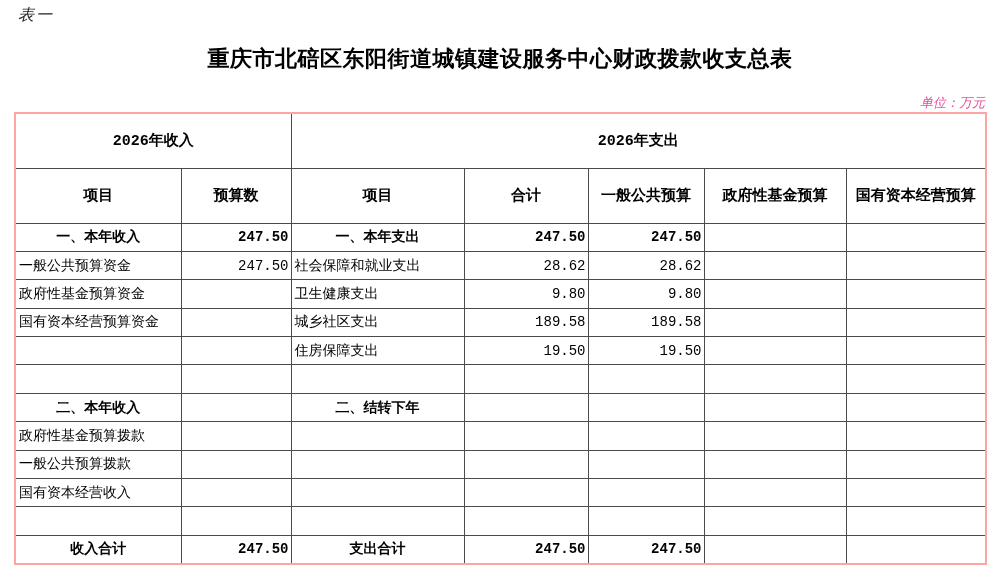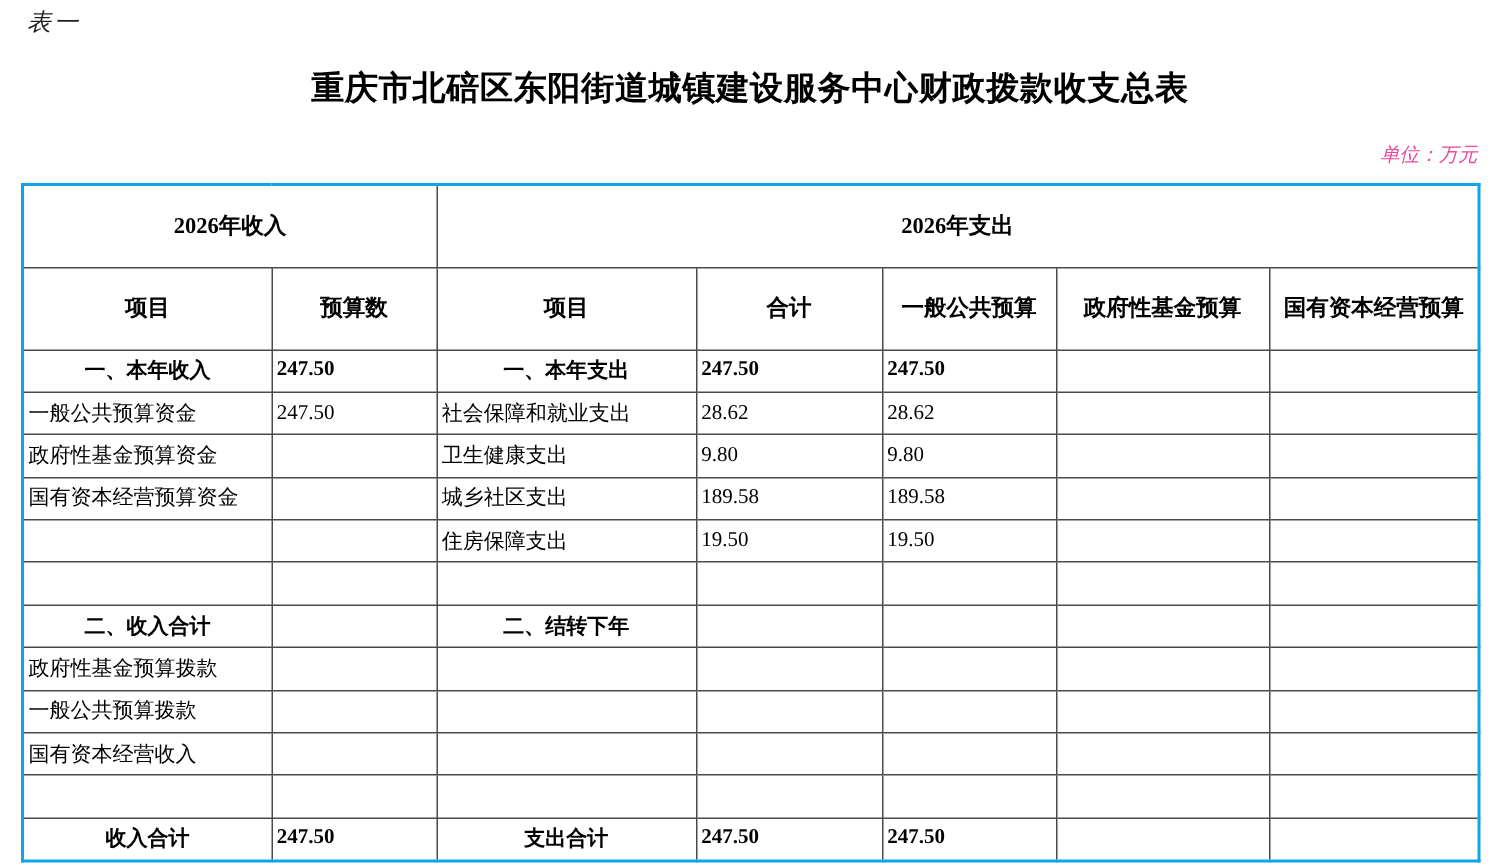--- a/index.html
+++ b/index.html
@@ -24,44 +24,45 @@
     font-size: 22px; font-weight: bold; color: #000;
     font-family: "Liberation Serif", "DejaVu Serif", serif;
     letter-spacing: 0.5px;
   }
   .unit-note {
     position: absolute; right: 15px; top: 94px;
     font-style: italic; font-size: 13px; color: #ec4899;
   }
 
   table.budget-table {
-    position: absolute; left: 14px; top: 122px;
+    position: absolute; left: 14px; top: 112px;
     width: 971px;
     border-collapse: collapse;
     table-layout: fixed;
-    border: 2px solid #0ea5e9;
+    border: 2px solid #fca5a5;
+    font-family: Liberation Mono, monospace;
   }
   .budget-table th, .budget-table td {
     border: 1px solid #4a4a4a;
     overflow: hidden;
     white-space: nowrap;
     font-size: 14px;
     padding: 0 3px;
     vertical-align: middle;
   }
   .budget-table thead tr { height: 55px; }
   .budget-table thead th {
     font-weight: bold;
     font-size: 15px;
     text-align: center;
   }
   .budget-table tbody tr { height: 28.4px; }
   td.txt { text-align: left;  font-weight: normal; }
   td.sec { text-align: center; font-weight: bold; }
-  td.num { font-weight: normal; padding-right: 2px; }
+  td.num { text-align: right; font-weight: normal; padding-right: 2px; }
   td.num.b { font-weight: bold; }
 </style>
 </head>
 <body>
 
 <div class="page">
 
   <div class="corner-label">表一</div>
 
   <h1 class="title">重庆市北碚区东阳街道城镇建设服务中心财政拨款收支总表</h1>
@@ -142,21 +143,21 @@
         <tr>
           <td class="txt"></td>
           <td class="num"></td>
           <td class="txt"></td>
           <td class="num"></td>
           <td class="num"></td>
           <td class="num"></td>
           <td class="num"></td>
         </tr>
         <tr>
-          <td class="sec">二、收入合计</td>
+          <td class="sec">二、本年收入</td>
           <td class="num b"></td>
           <td class="sec">二、结转下年</td>
           <td class="num b"></td>
           <td class="num b"></td>
           <td class="num b"></td>
           <td class="num b"></td>
         </tr>
         <tr>
           <td class="txt">政府性基金预算拨款</td>
           <td class="num"></td>

